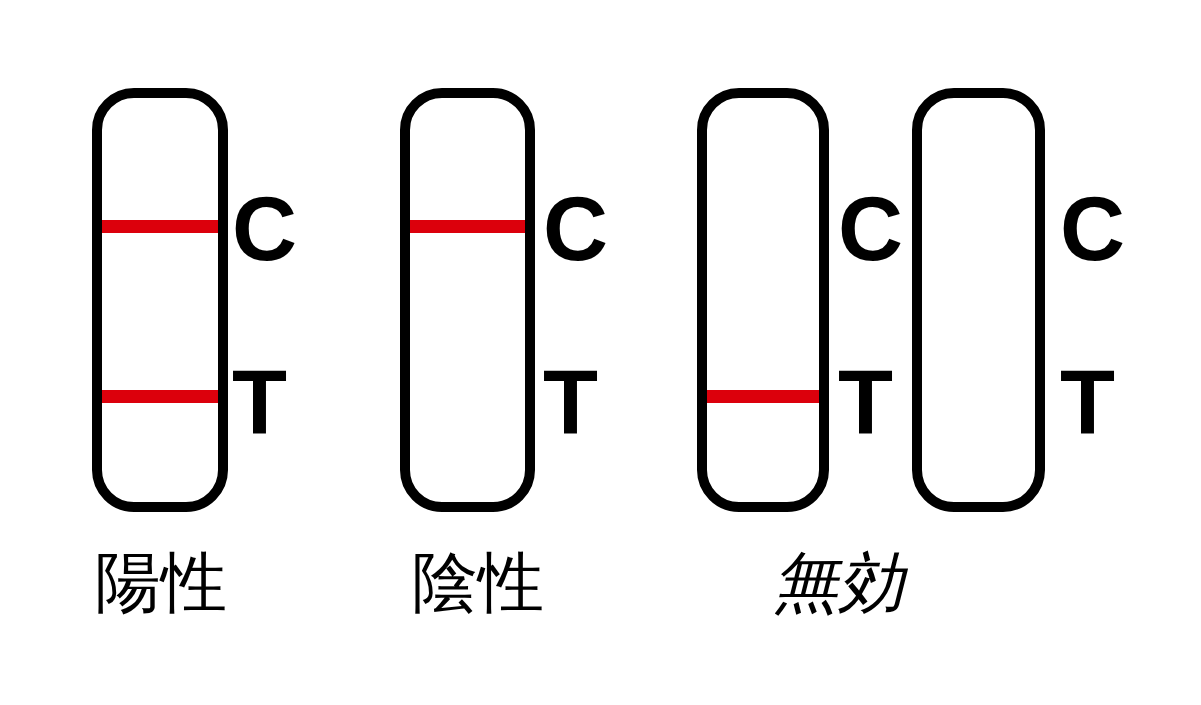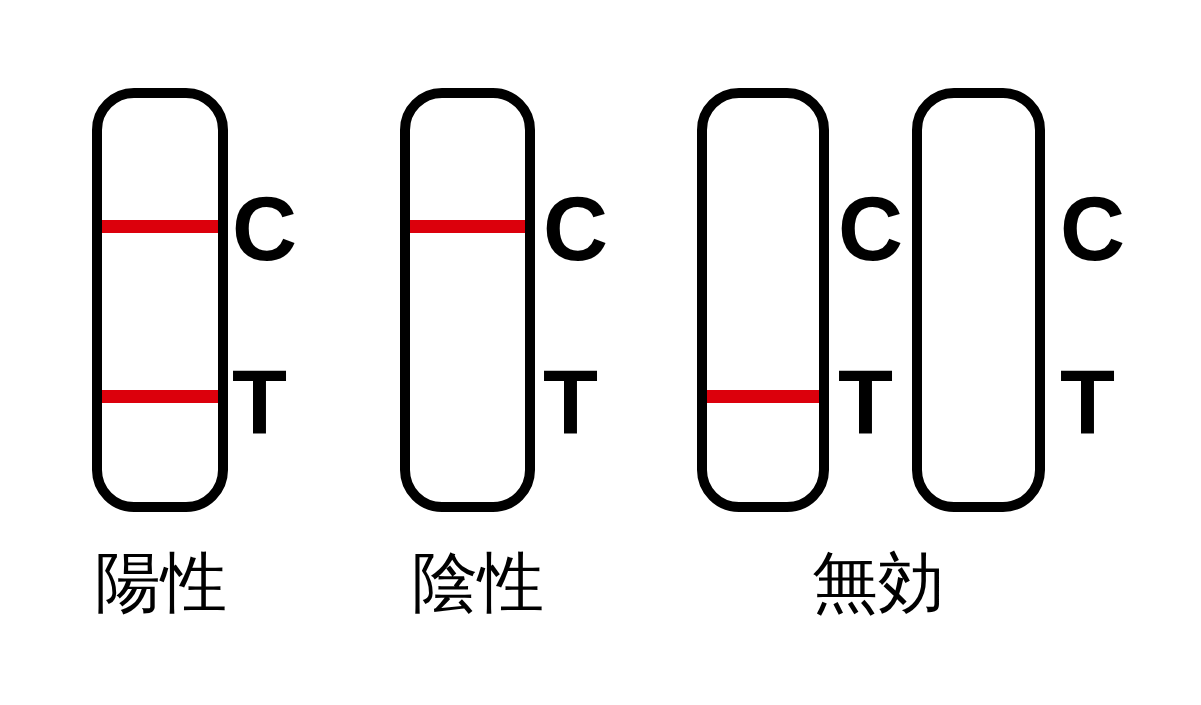--- a/index.html
+++ b/index.html
@@ -43,21 +43,21 @@
   #g4 .letter { left: 148px; }
 
   .caption {
     position: absolute; top: 549px;
     font-family: "Liberation Sans", "DejaVu Sans", sans-serif;
     font-weight: 500; font-size: 66px; line-height: 66px;
     color: var(--ink); white-space: nowrap;
   }
   #cap1 { left: 95px; }
   #cap2 { left: 412px; }
-  #cap3 { left: 812px; }
+  #cap3 { left: 772px; font-style: italic; }
 </style>
 </head>
 <body>
 
 <div class="canvas">
 
   <div class="strip-group" id="g1">
     <div class="strip-box">
       <div class="line line-c"></div>
       <div class="line line-t"></div>

